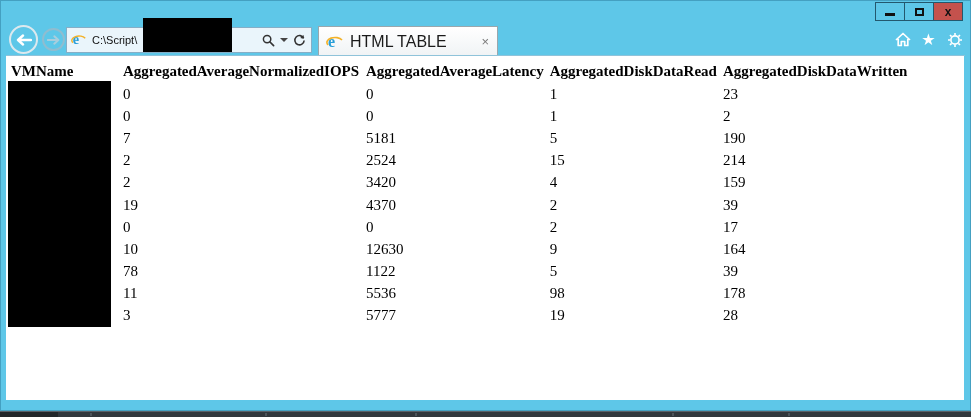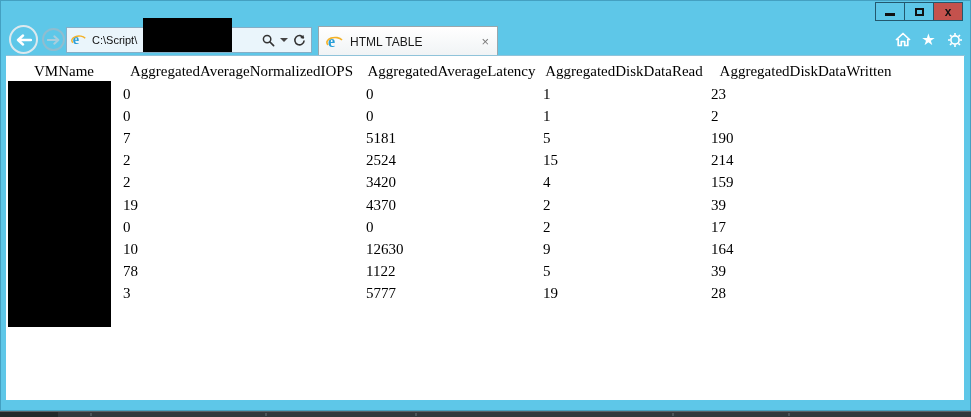--- a/index.html
+++ b/index.html
@@ -28,33 +28,33 @@
   .addr-ie-icon{margin:0 5px 0 4px;flex:0 0 auto;}
   .addr-text{font-size:11px;color:#111;white-space:nowrap;}
   .addr-tools{position:absolute;right:3px;top:0;height:24px;display:flex;align-items:center;gap:5px;padding-right:2px;}
   .caret-down{width:0;height:0;border-left:4px solid transparent;border-right:4px solid transparent;
               border-top:4px solid #444;}
   
   .tab{position:absolute;left:318px;top:26px;width:180px;height:30px;
        background:linear-gradient(#ffffff,#f0f3f5);border:1px solid #9aa7ad;border-bottom:none;
        display:flex;align-items:center;}
   .tab-ie-icon{margin:0 6px 0 7px;flex:0 0 auto;}
-  .tab-title{font-size:12px;color:#1a1a1a;flex:1 1 auto;white-space:nowrap;overflow:hidden;}
+  .tab-title{font-size:16px;color:#1a1a1a;flex:1 1 auto;white-space:nowrap;overflow:hidden;}
   .tab-close{flex:0 0 auto;margin-right:8px;color:#7a7a7a;font:13px/1 "Liberation Sans",sans-serif;cursor:default;}
   
   .chrome-icons{position:absolute;right:8px;top:31px;display:flex;gap:9px;align-items:center;}
   .chrome-icons .ico{width:17px;height:17px;display:flex;align-items:center;justify-content:center;}
   .star-glyph{color:#fff;font-size:16px;line-height:1;}
   
   .chrome-seam{position:absolute;left:6px;right:6px;top:55px;height:1px;background:#8fc3da;}
   
   .content{position:absolute;left:6px;top:56px;width:958px;height:344px;background:#ffffff;}
   table.vm-table{position:absolute;left:2px;top:3px;border-collapse:collapse;
                  font-family:"Liberation Serif","DejaVu Serif",serif;font-size:15px;color:#000;}
-  table.vm-table th{font-weight:normal;text-align:center;height:24px;padding:0 3px;white-space:nowrap;vertical-align:middle;}
+  table.vm-table th{font-weight:bold;text-align:left;height:24px;padding:0 3px;white-space:nowrap;vertical-align:middle;}
   table.vm-table td{height:22.2px;padding:0 0 0 3px;text-align:left;vertical-align:middle;white-space:nowrap;}
   table.vm-table col.c1{width:112px;}
   table.vm-table col.c2{width:243px;}
   table.vm-table col.c3{width:177px;}
   table.vm-table col.c4{width:168px;}
   table.vm-table col.c5{width:195px;}
   
   .redaction{position:absolute;background:#000;z-index:40;}
   .redact-address{left:143px;top:18px;width:89px;height:34px;}
   .redact-vmnames{left:8px;top:81px;width:103px;height:246px;}
@@ -220,20 +220,27 @@
             </tr>
             <tr>
               <td></td>
               <td>78</td>
               <td>1122</td>
               <td>5</td>
               <td>39</td>
             </tr>
             <tr>
               <td></td>
+              <td>11</td>
+              <td>5536</td>
+              <td>98</td>
+              <td>178</td>
+            </tr>
+            <tr>
+              <td></td>
               <td>3</td>
               <td>5777</td>
               <td>19</td>
               <td>28</td>
             </tr>
           </tbody>
       </table>
     </div>
   </div>
 

